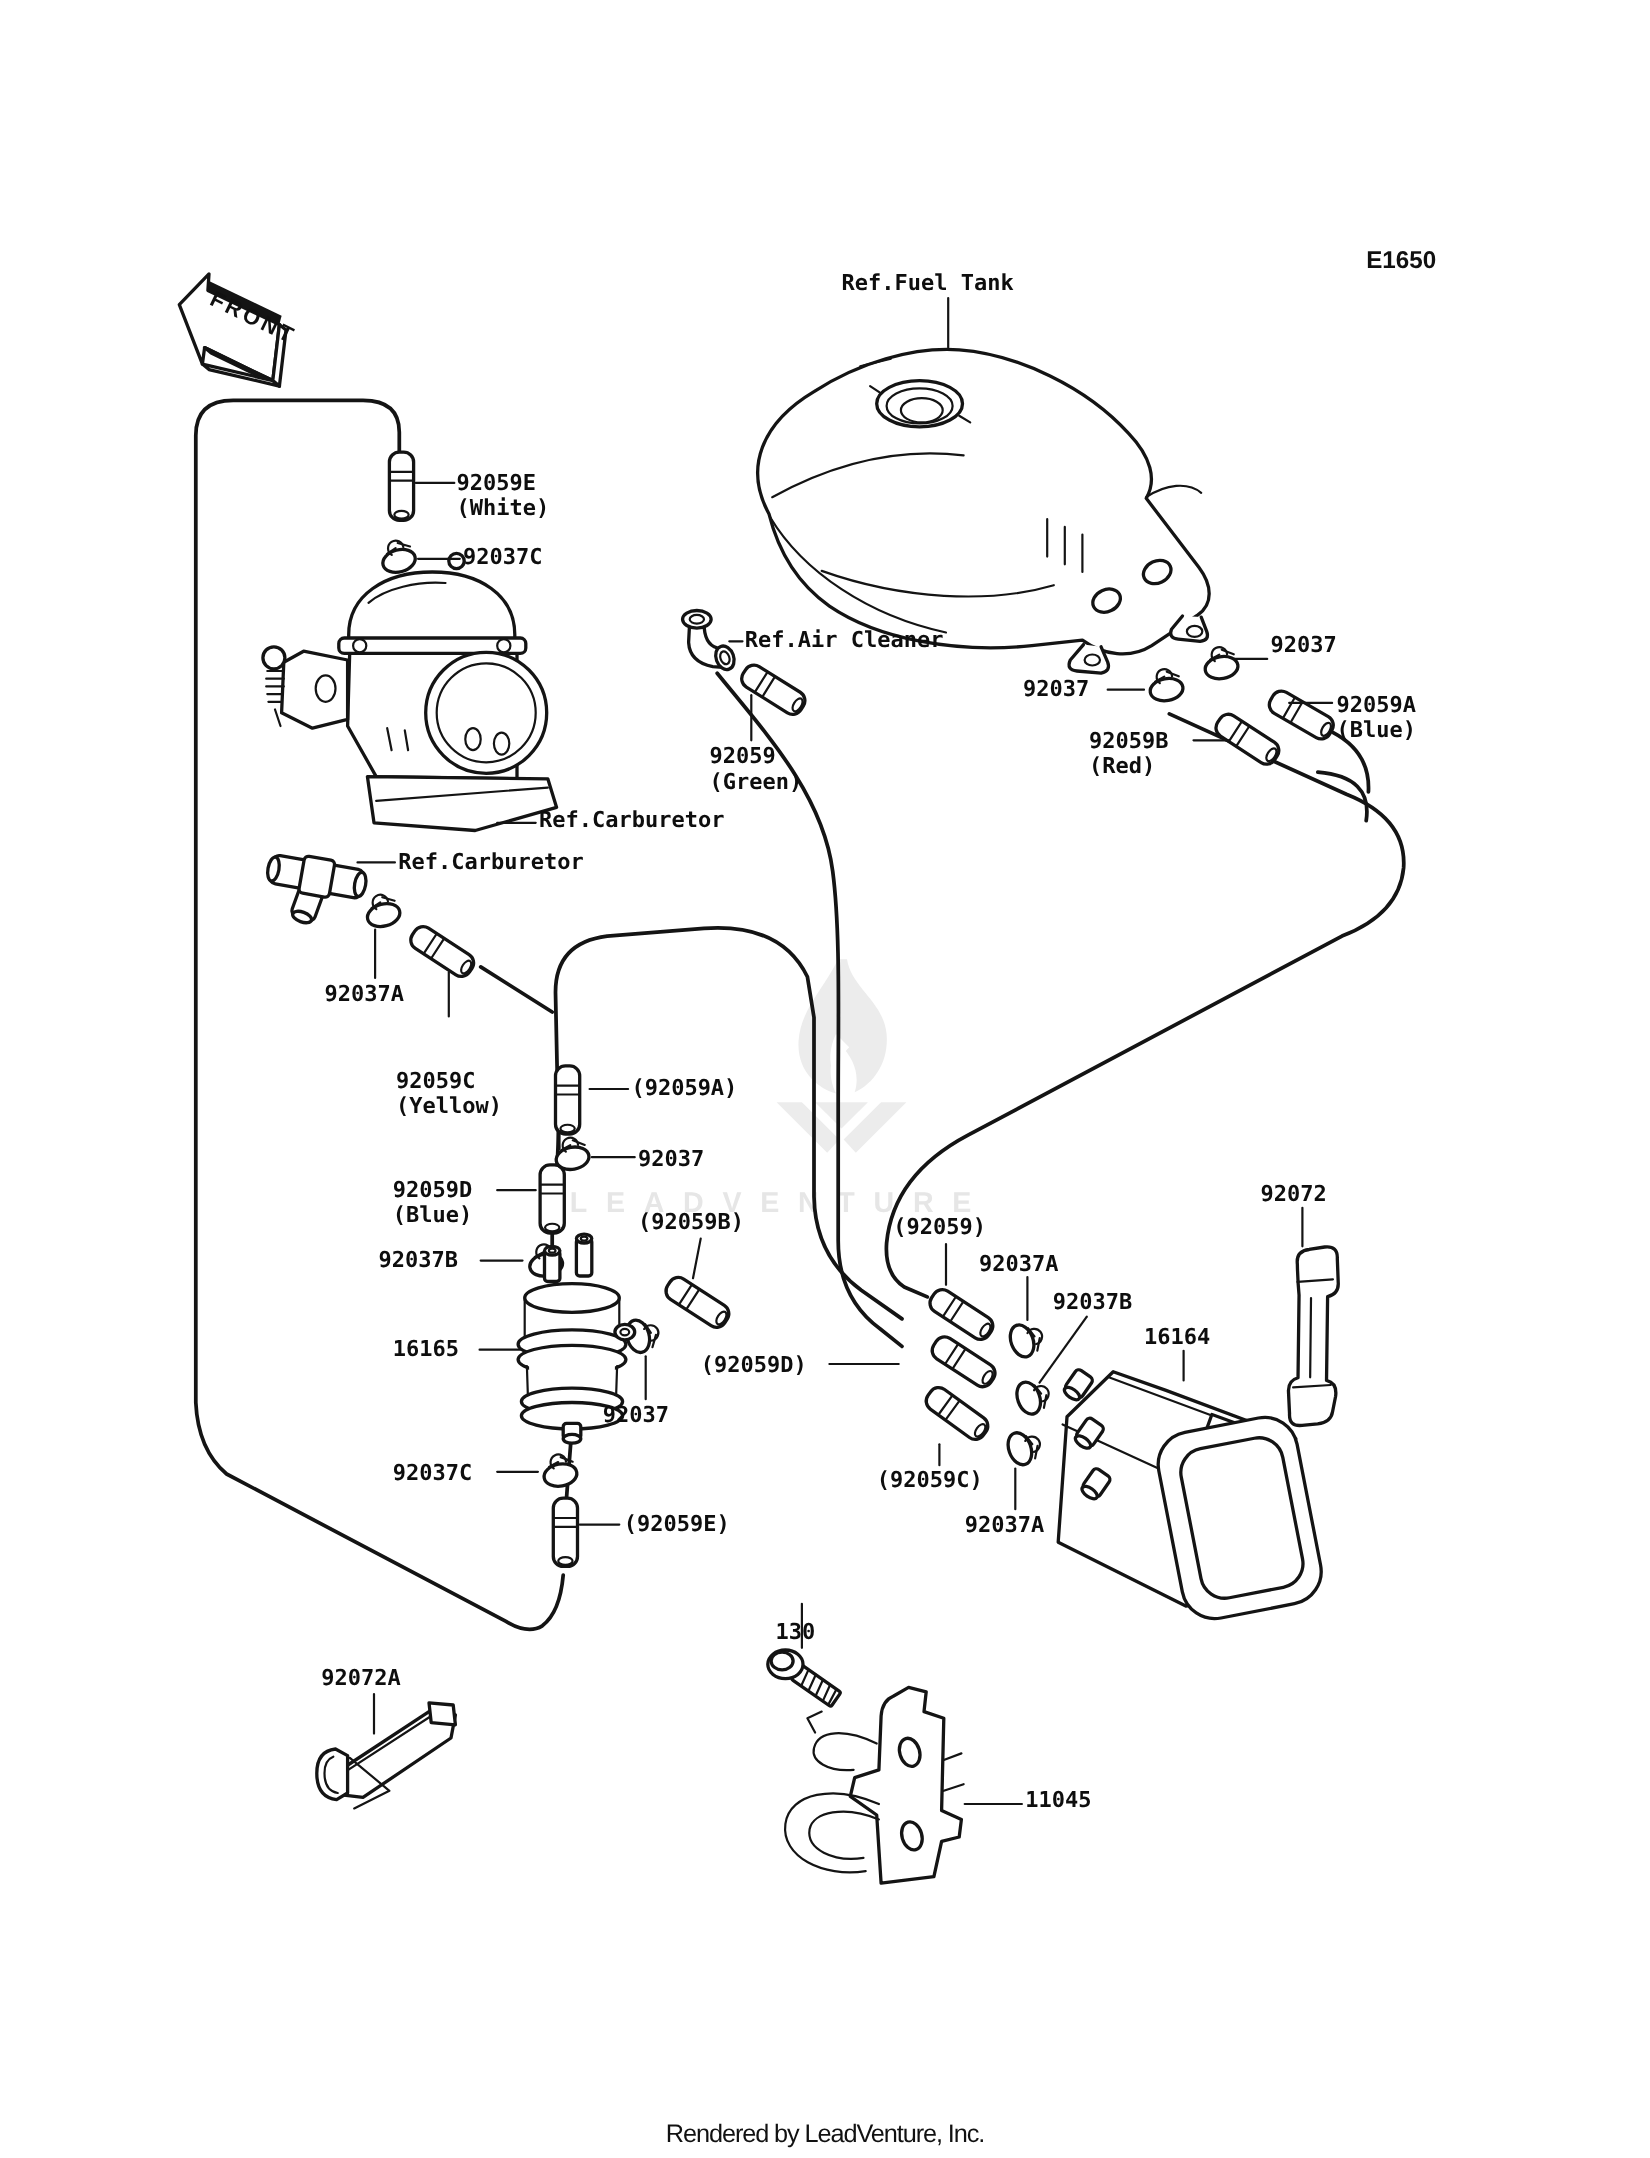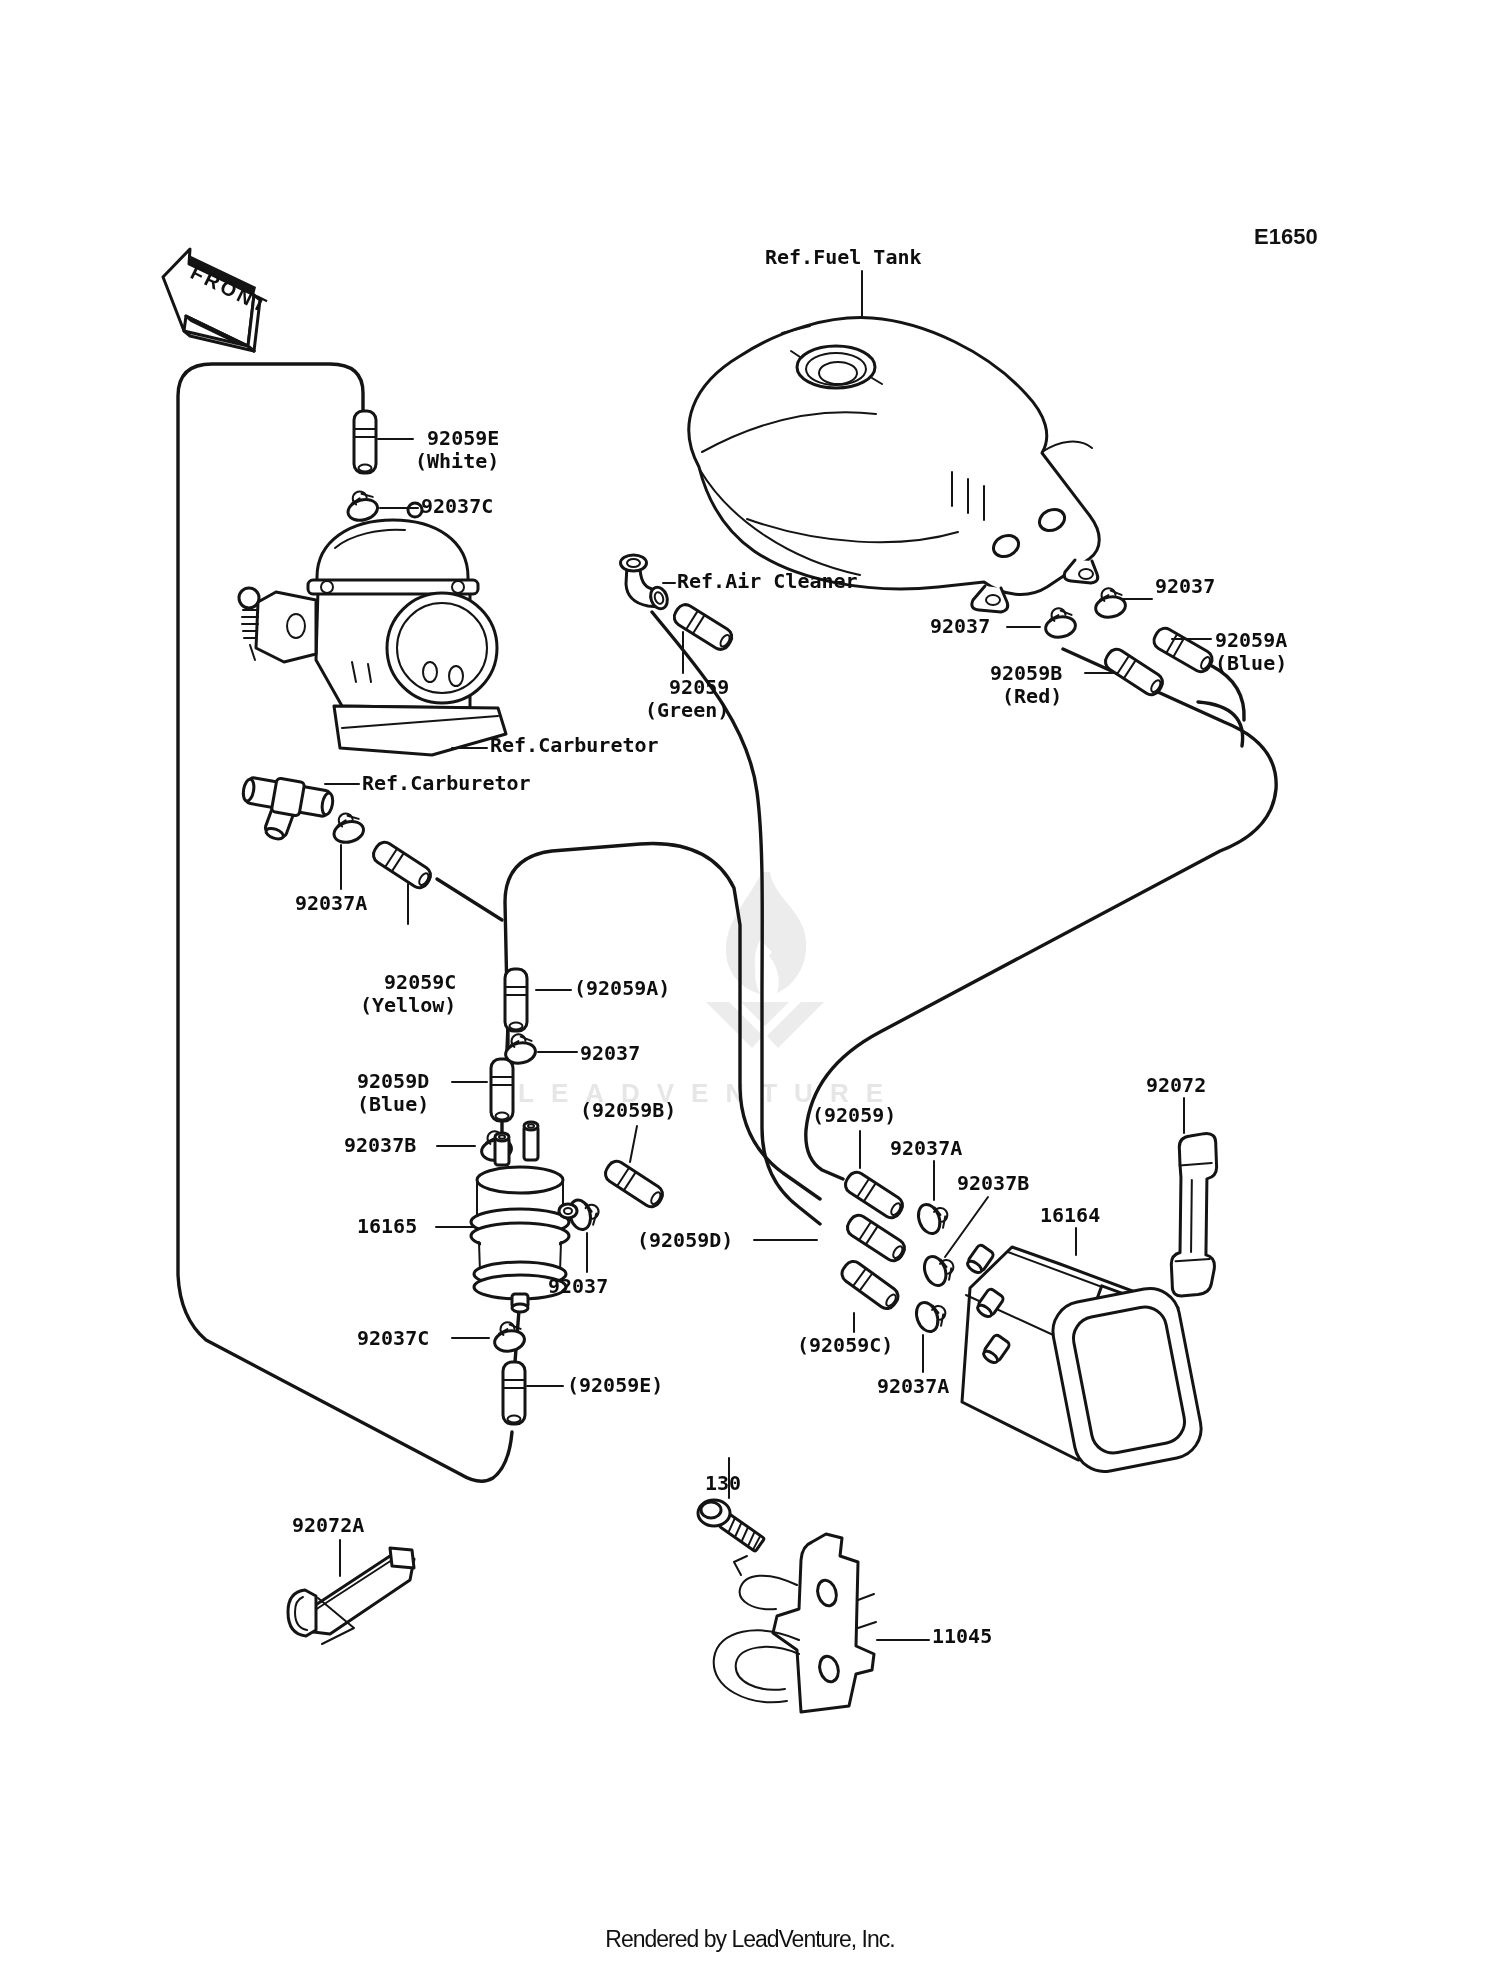--- a/index.html
+++ b/index.html
@@ -4,24 +4,24 @@
 <style>
   html,body{margin:0;padding:0;background:#fff;}
   .stage{position:relative;width:1500px;height:1962px;background:#ffffff;overflow:hidden;
          font-family:"DejaVu Sans Mono",monospace;}
   svg{position:absolute;left:0;top:0;z-index:2;}
   .wm{position:absolute;left:518px;top:1078px;z-index:1;
       font-family:"Liberation Sans",sans-serif;font-weight:bold;font-size:26px;
       letter-spacing:17px;color:#e6e6e6;white-space:pre;}
   .lbl{position:absolute;z-index:3;font-weight:bold;font-size:20px;line-height:23px;
        color:#0e0e0e;white-space:pre;}
-  .lbl.two{text-align:right;}
+  .lbl.two{text-align:left;}
   .lbl span{display:block;}
   .code{position:absolute;left:1242px;top:224px;z-index:3;
-        font-family:"Liberation Sans",sans-serif;font-weight:bold;font-size:22px;color:#111;margin-left:12px;}
+        font-family:"Liberation Sans",sans-serif;font-weight:bold;font-size:22px;color:#111;}
   .front-text{position:absolute;left:197px;top:261px;z-index:4;
         transform:rotate(26deg);transform-origin:0 0;
         font-family:"Liberation Sans",sans-serif;font-weight:bold;font-size:20px;
         letter-spacing:3px;color:#111;}
   .footer{position:absolute;left:0;top:1926px;width:100%;z-index:3;text-align:center;
         font-family:"Liberation Sans",sans-serif;font-size:23px;letter-spacing:-1px;color:#111;}
   
   .part{fill:#ffffff;stroke:#141414;stroke-width:3;stroke-linejoin:round;stroke-linecap:round;}
   .ln{fill:none;stroke:#141414;stroke-width:2;stroke-linejoin:round;stroke-linecap:round;}
   .route{fill:none;stroke:#141414;stroke-width:3.4;stroke-linecap:round;stroke-linejoin:round;}

